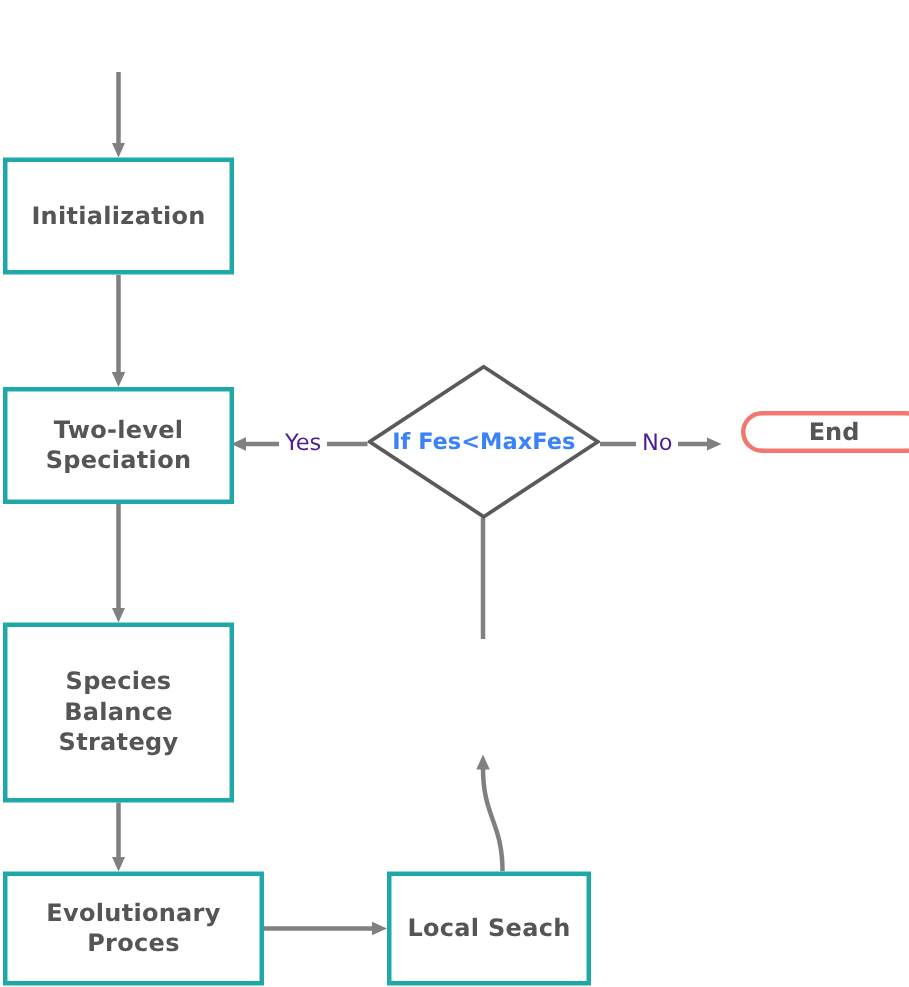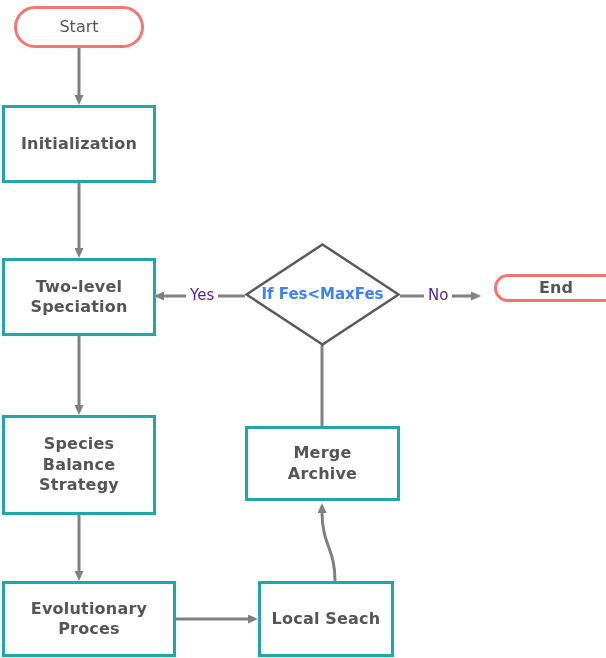--- a/index.html
+++ b/index.html
@@ -125,52 +125,45 @@
 
     <g>
       <line x1="245" y1="296" x2="163" y2="296" stroke="#808080" stroke-width="3" marker-end="url(#arrow-down)"></line>
     </g>
 
     <g>
       <line x1="400" y1="296" x2="472" y2="296" stroke="#808080" stroke-width="3" marker-end="url(#arrow-down)"></line>
     </g>
   </svg>
 
-  <div class="node node-terminal" style="left:14px; top:6px; width:130px; height:42px;">
-    <span class="node-label">Start</span>
-  </div>
 
   <div class="node node-process" style="left:2px; top:258px; width:154px; height:78px;">
     <span class="node-label">Two-level
 Speciation</span>
   </div>
 
   <div class="node node-process" style="left:2px; top:105px; width:154px; height:78px;">
     <span class="node-label">Initialization</span>
   </div>
 
-  <div class="node node-process" style="left:2px; top:415px; width:154px; height:100px;">
+  <div class="node node-process" style="left:2px; top:415px; width:154px; height:120px;">
     <span class="node-label">Species
 Balance
 Strategy</span>
   </div>
 
   <div class="node node-process" style="left:2px; top:581px; width:174px; height:76px;">
     <span class="node-label">Evolutionary
 Proces</span>
   </div>
 
   <div class="node node-process" style="left:258px; top:581px; width:136px; height:76px;">
     <span class="node-label">Local Seach</span>
   </div>
 
-  <div class="node node-process" style="left:245px; top:426px; width:155px; height:75px;">
-    <span class="node-label">Merge
-Archive</span>
-  </div>
 
   <div class="node node-decision" style="left:245px; top:243px; width:155px; height:103px;">
     <svg class="diamond-shape" viewBox="0 0 155 103" preserveAspectRatio="none" xmlns="http://www.w3.org/2000/svg">
       <polygon points="77.5,1.5 153.5,51.5 77.5,101.5 1.5,51.5" fill="#ffffff" stroke="#5a5a5a" stroke-width="2.5"></polygon>
     </svg>
     <span class="decision-label">If Fes&lt;MaxFes</span>
   </div>
 
   <div class="node node-terminal" style="left:494px; top:274px; width:124px; height:28px;font-weight:bold;">
     <span class="node-label">End</span>

